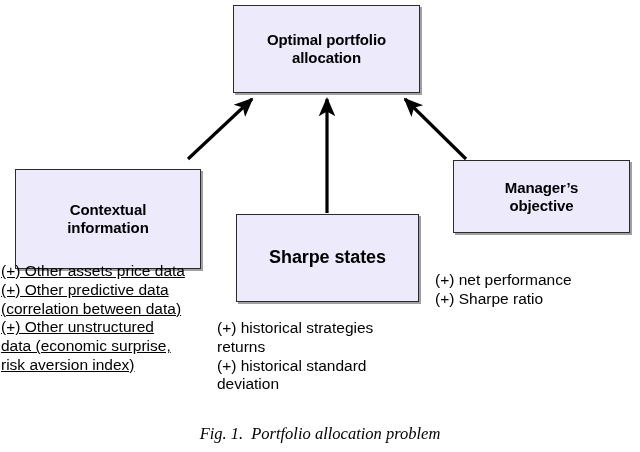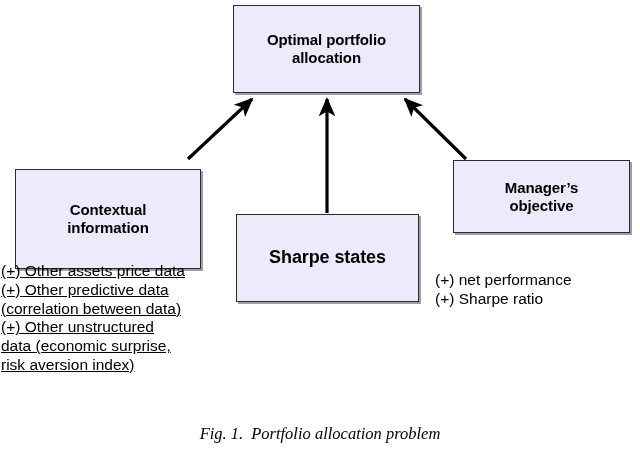--- a/index.html
+++ b/index.html
@@ -127,20 +127,24 @@
 objective</span>
   </div>
 
   <div class="annot" id="annot-contextual">(+) Other assets price data
 (+) Other predictive data
 (correlation between data)
 (+) Other unstructured
 data (economic surprise,
 risk aversion index)</div>
 
+  <div class="annot" id="annot-asset">(+) historical strategies
+returns
+(+) historical standard
+deviation</div>
 
   <div class="annot" id="annot-manager">(+) net performance
 (+) Sharpe ratio</div>
 
   <div id="caption">
     <span>Fig. 1.</span><span class="cap-gap"></span><span>Portfolio allocation problem</span>
   </div>
 
 </div>
 

